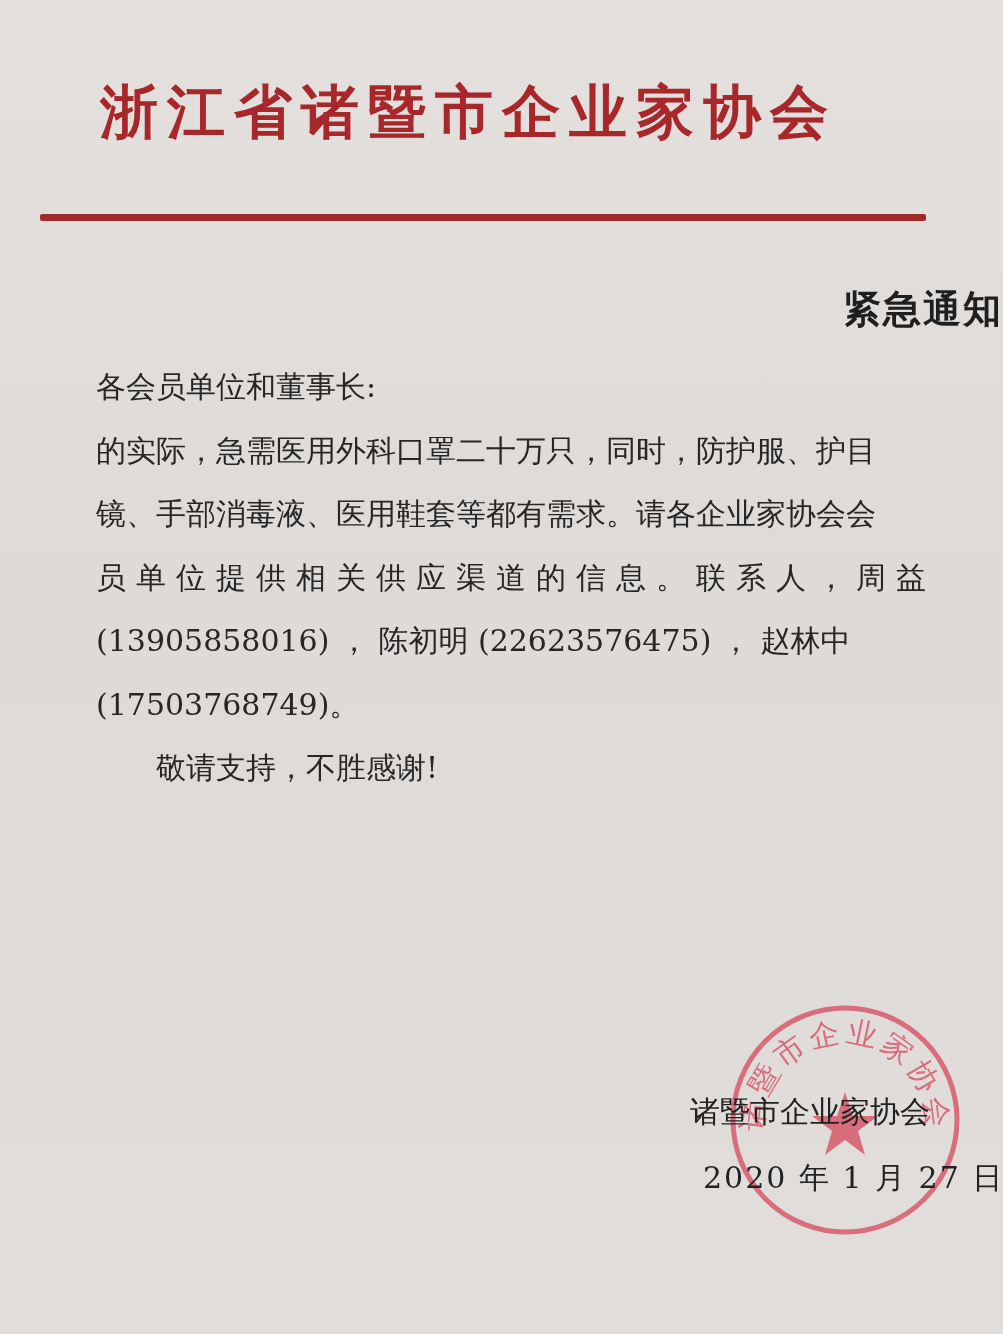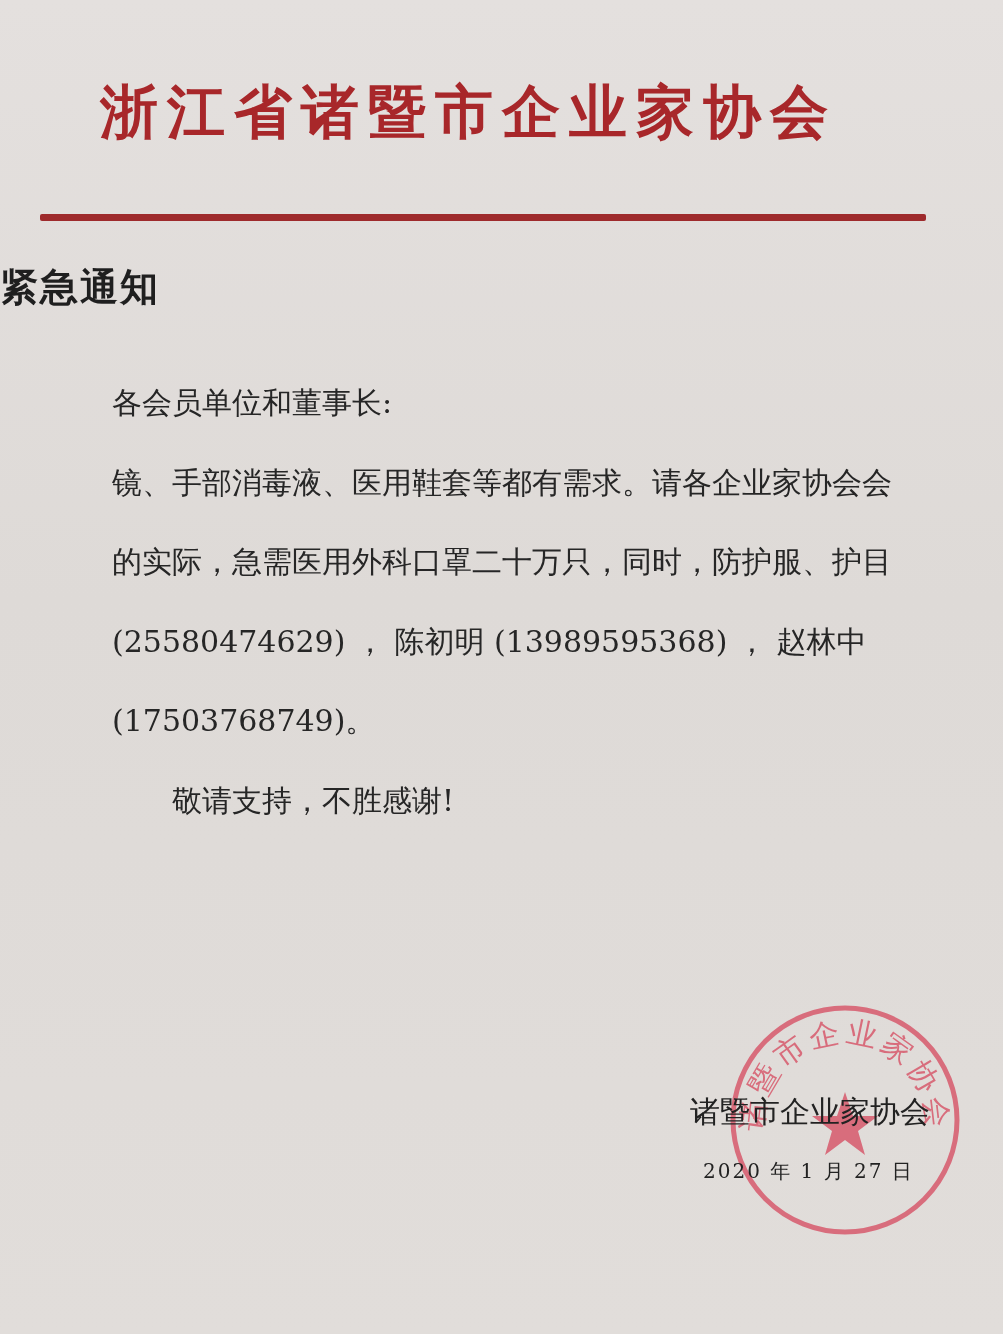--- a/index.html
+++ b/index.html
@@ -39,56 +39,56 @@
       top: 214px;
       width: 886px;
       height: 7px;
       background: #9e2a2c;
       border-radius: 2px;
     }
     .notice-title {
       position: absolute;
       left: 0;
       width: 1003px;
-      top: 262px;
-      text-align: left;
+      top: 284px;
+      text-align: right;
       font-size: 38px;
       font-weight: bold;
       color: #1f1f1f;
       letter-spacing: 2px;
     }
     .body-text {
       position: absolute;
       left: 96px;
       top: 355px;
       width: 820px;
       color: #262626;
       font-size: 30px;
       line-height: 63.5px;
     }
     .body-text p {
-      margin: 16px;
+      margin: 0;
       white-space: nowrap;
     }
     .indent { padding-left: 60px; }
     .spaced { letter-spacing: 10px; }
     .signature {
       position: absolute;
       left: 690px;
       top: 1092px;
       font-size: 30px;
       color: #222;
       white-space: nowrap;
       z-index: 2;
     }
     .date {
       position: absolute;
       left: 703px;
       top: 1158px;
-      font-size: 20px;
+      font-size: 30px;
       color: #222;
       white-space: nowrap;
       letter-spacing: 2px;
       z-index: 2;
     }
     .stamp {
       position: absolute;
       left: 725px;
       top: 1000px;
       width: 240px;
@@ -103,23 +103,24 @@
 <div class="paper">
 
   <div class="letterhead">浙江省诸暨市企业家协会</div>
 
   <div class="red-rule"></div>
 
   <div class="notice-title">紧急通知</div>
 
   <div class="body-text">
     <p>各会员单位和董事长:</p>
+    <p>的实际，急需医用外科口罩二十万只，同时，防护服、护目</p>
     <p>镜、手部消毒液、医用鞋套等都有需求。请各企业家协会会</p>
-    <p>的实际，急需医用外科口罩二十万只，同时，防护服、护目</p>
-    <p>(25580474629) ， 陈初明 (13989595368) ， 赵林中</p>
+    <p class="spaced">员单位提供相关供应渠道的信息。联系人，周益</p>
+    <p>(13905858016) ， 陈初明 (22623576475) ， 赵林中</p>
     <p>(17503768749)。</p>
     <p class="indent">敬请支持，不胜感谢!</p>
   </div>
 
   <svg class="stamp" viewBox="0 0 240 240">
     <defs>
       <path id="stampArc" d="M 42 150 A 82 82 0 1 1 198 150"></path>
     </defs>
     <circle cx="120" cy="120" r="112" fill="none" stroke="#d6485e" stroke-width="5"></circle>
     <text font-size="30" fill="#d6485e" font-family="DejaVu Serif, serif" letter-spacing="4">

